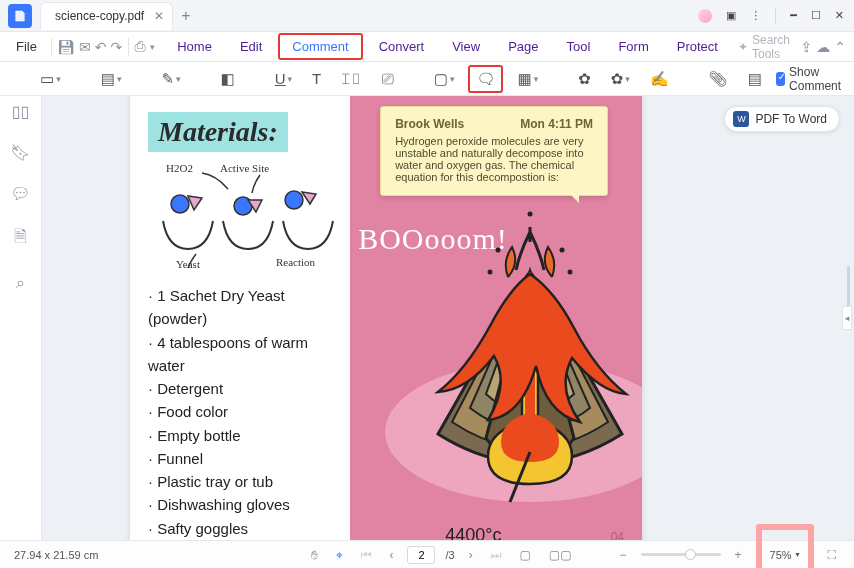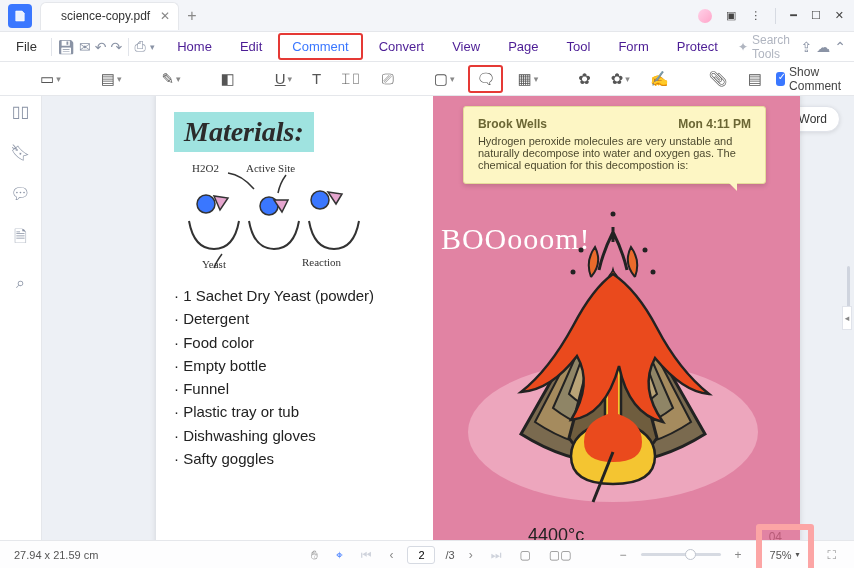--- a/index.html
+++ b/index.html
@@ -1,20 +1,20 @@
 <!DOCTYPE html>
 <html><head>
 <meta charset="utf-8">
 <style>
 * { margin: 0; padding: 0; box-sizing: border-box; font-family: -apple-system, "Segoe UI", Arial, sans-serif; }
 body { width: 854px; height: 568px; background: #fff; overflow: hidden; position: relative; }
 
 .title-bar { height: 32px; background: #f3f5f9; display: flex; align-items: center; border-bottom: 1px solid #e5e7eb; }
 .app-logo { width: 24px; height: 24px; background:#3a77ff; border-radius:4px; margin: 0 8px; display:flex; align-items:center; justify-content:center; color:#fff; font-size:12px;}
-.tab { background: #fff; border-radius: 6px 6px 0 0; padding: 4px 28px 4px 20px; font-size: 12px; color:#333; position: relative; border:1px solid #e5e7eb; border-bottom:none; height:28px; display:flex; align-items:center;}
+.tab { background: #fff; border-radius: 6px 6px 0 0; padding: 4px 28px 4px 14px; font-size: 12px; color:#333; position: relative; border:1px solid #e5e7eb; border-bottom:none; height:28px; display:flex; align-items:center;}
 .tab-close { position:absolute; right:8px; top:6px; font-size:12px; color:#888;}
 .new-tab { margin-left:8px; color:#888; font-size:16px; }
 .title-spacer { flex:1; }
 .title-icons { display:flex; gap:14px; padding-right:10px; align-items:center; }
 .hist-pill{width:14px;height:14px;border-radius:50%;background:linear-gradient(135deg,#ffd1e8,#ffa5c9);}
 .win-btn { font-family: "Segoe UI Symbol", sans-serif; font-size:11px; color:#444; }
 
 .menu-bar { height: 30px; display:flex; align-items:center; padding:0 8px; gap:4px; border-bottom:1px solid #e5e7eb; }
 .file-label { font-size:13px; color:#333; padding:0 8px; }
 .menu-sep { width:1px; height:18px; background:#e1e4ea; margin:0 2px;}
@@ -35,21 +35,21 @@
 .chk::after{content:'✓';position:absolute;color:#fff;font-size:10px;left:2px;top:-1px;}
 
 .left-rail { position:absolute; left:0; top:96px; bottom:28px; width:42px; border-right:1px solid #e5e7eb; display:flex; flex-direction:column; align-items:center; padding-top:6px; gap:22px;}
 .rail-icon { color:#8a93a5; font-size:16px; }
 .expander{ position:absolute; top:210px; width:10px; height:24px; background:#fff; border:1px solid #e0e3ea; color:#888; font-size:9px; display:flex; align-items:center; justify-content:center;}
 .expand-left{left:42px;}
 .expand-right{right:2px;}
 .vscroll{position:absolute;right:4px;top:170px;width:3px;height:50px;background:#cfd4de;border-radius:2px;}
 
 .canvas { position:absolute; left:42px; right:0; top:96px; bottom:28px; background:#edf0f5; overflow:hidden;}
-.page-area { position:absolute; left:114px; top:-4px; width:644px; height:460px; display:flex; box-shadow:0 1px 6px rgba(0,0,0,.12);}
+.page-area { position:absolute; left:88px; top:-4px; width:512px; height:460px; display:flex; box-shadow:0 1px 6px rgba(0,0,0,.12);}
 .left-page { width:43%; background:#fff; padding:20px 18px 18px 18px;}
 .right-page { width:57%; background:#e183a3; position:relative; overflow:hidden;padding-left:20px;}
 
 .mat-title { display:inline-block; background:#9fe3e0; font-family: Georgia, serif; font-weight:700; font-style:italic; font-size:28px; padding:4px 10px; color:#2b2b2b;}
 .diagram{position:relative;height:120px;margin-top:4px;}
 .dgm-label{position:absolute;font-size:11px;font-family:'Comic Sans MS',cursive;color:#333;}
 .cupU{stroke:#333;stroke-width:2;fill:none;}
 .circ-b{fill:#3a77ff;stroke:#333;stroke-width:1.5;}
 .tri-p{fill:#e6a6cf;stroke:#333;stroke-width:1.5;}
 .arrow{stroke:#333;stroke-width:1.5;fill:none;}
@@ -205,20 +205,21 @@
           <path class="arrow" d="M112 19 q-6 8 -8 18"></path>
           <path class="arrow" d="M48 98 q -6 8 -8 14"></path>
         </svg>
         <span class="dgm-label" style="left:18px;top:6px;">H2O2</span>
         <span class="dgm-label" style="left:72px;top:6px;">Active Site</span>
         <span class="dgm-label" style="left:28px;top:102px;">Yeast</span>
         <span class="dgm-label" style="left:128px;top:100px;">Reaction</span>
       </div>
       <div class="mat-list">
         <div>1 Sachet Dry Yeast (powder)</div>
+        <div>4 tablespoons of warm water</div>
         <div>Detergent</div>
         <div>Food color</div>
         <div>Empty bottle</div>
         <div>Funnel</div>
         <div>Plastic tray or tub</div>
         <div>Dishwashing gloves</div>
         <div>Safty goggles</div>
       </div>
     </div>
 

